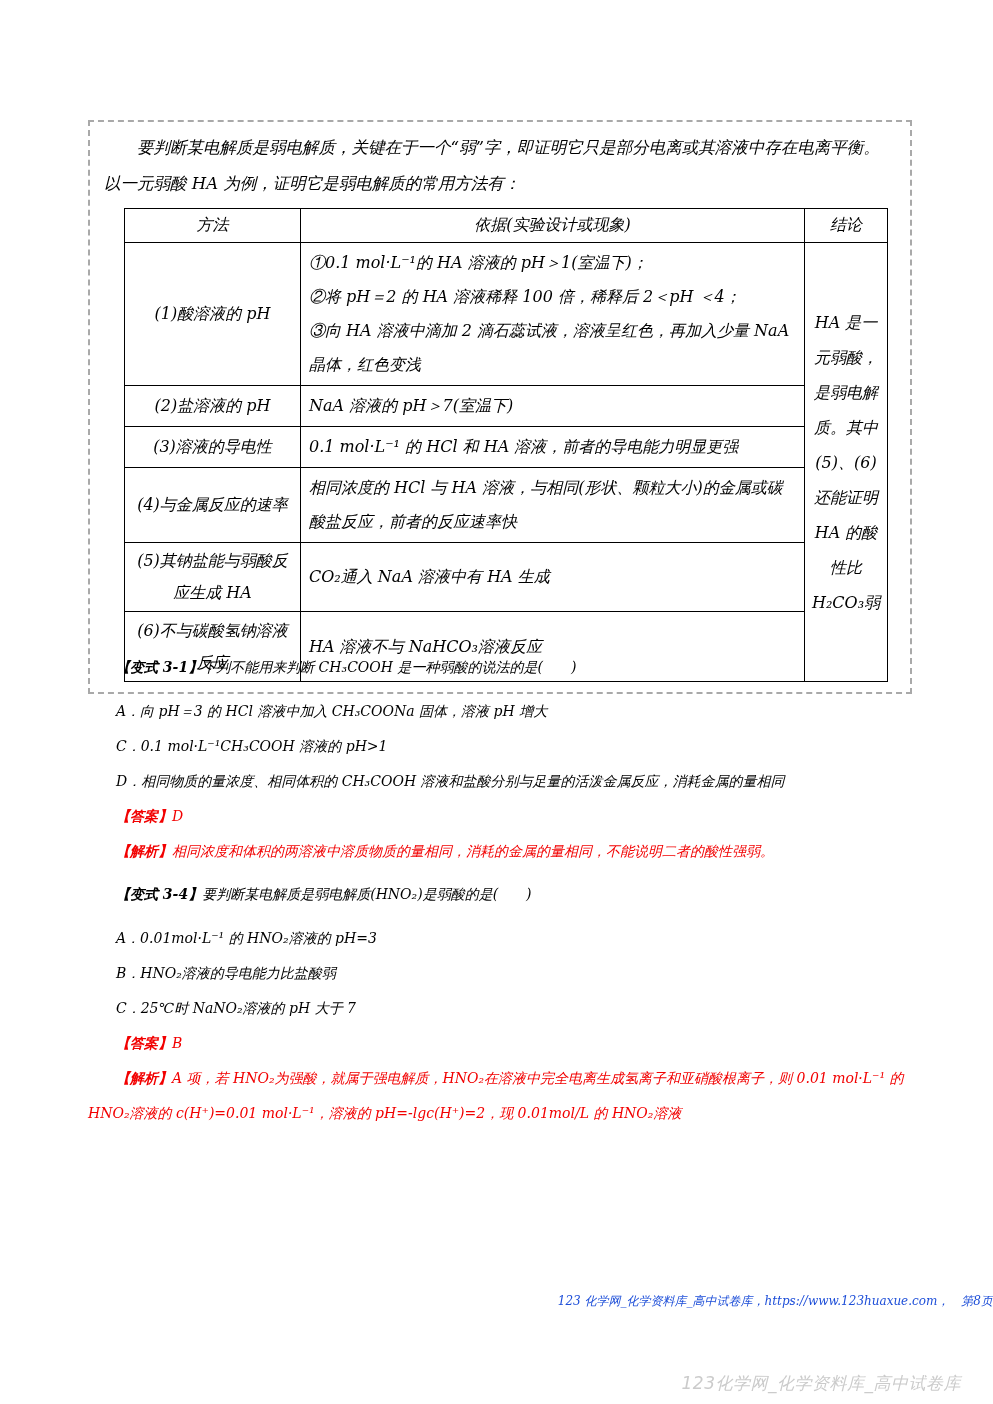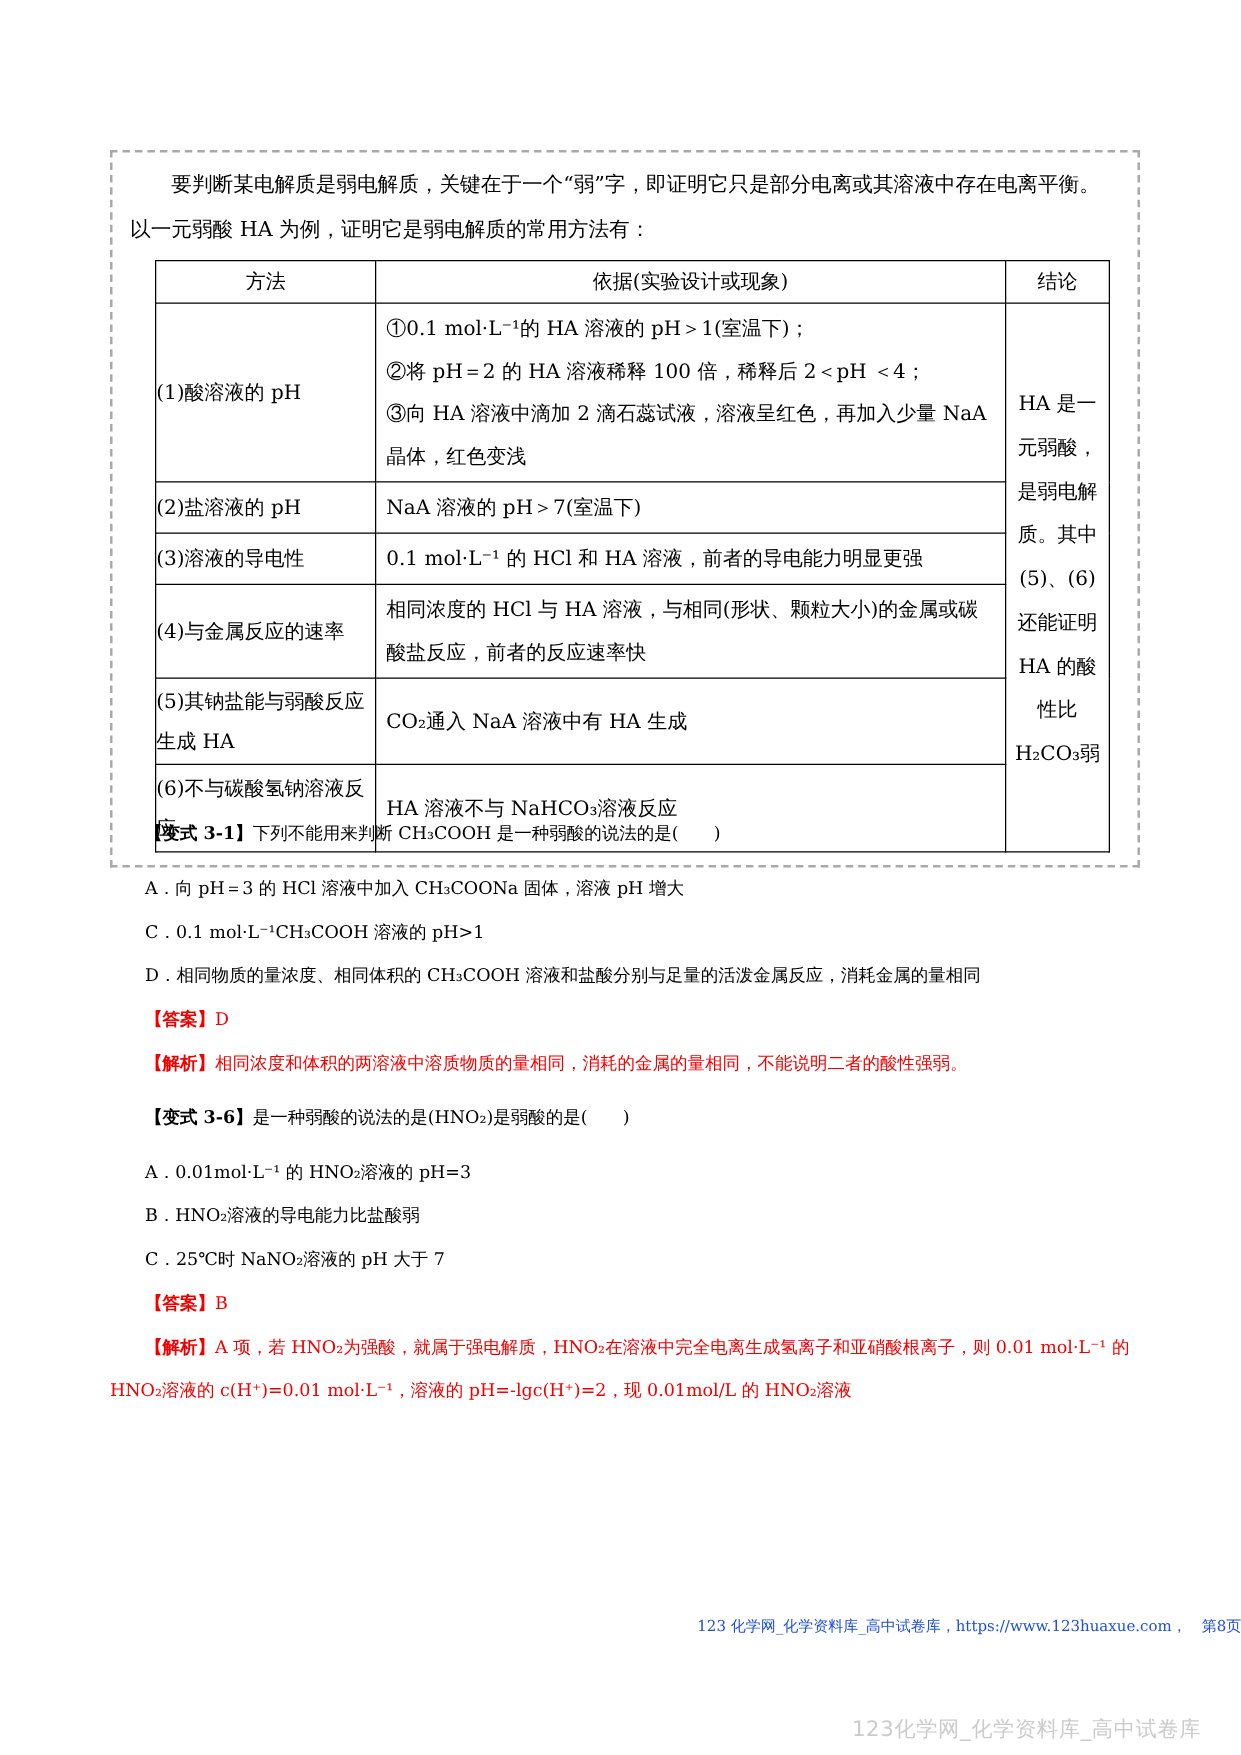--- a/index.html
+++ b/index.html
@@ -7,21 +7,21 @@
   body {
     width: 993px; height: 1404px;
     background: #ffffff;
     color: #000;
     font-family: "DejaVu Serif", "Liberation Serif", serif;
     position: relative;
     overflow: hidden;
   }
   .page {
     position: relative;
-    width: 993px; height: 1304px;
+    width: 993px; height: 1304px; font-style: italic;
   }
 
   
   .dashed-box {
     position: absolute;
     left: 88px; top: 120px; width: 824px;
     border: 2px dashed #a9a9a9;
     padding: 8px 12px 6px 12px;
     background: #fff;
   }
@@ -43,21 +43,21 @@
   }
   .method-table col.c1 { width: 176px; }
   .method-table col.c2 { width: 504px; }
   .method-table col.c3 { width: 83px; }
   .method-table th, .method-table td {
     border: 1.5px solid #000;
     font-weight: normal;
     vertical-align: middle;
   }
   .method-table th { height: 34px; text-align: center; }
-  td.method-cell { text-align: left; line-height: 32px; padding: 2px 0; }
+  td.method-cell { text-align: center; line-height: 32px; padding: 2px 10px; }
   td.basis-cell  { text-align: left; line-height: 34px; padding: 3px 8px; }
   td.conclusion-cell { text-align: center; line-height: 35px; padding: 2px 5px; }
   .basis-line { display: block; }
   tr.r1 td { height: 136px; }
   tr.r2 td { height: 35px; }
   tr.r3 td { height: 35px; }
   tr.r4 td { height: 69px; }
   tr.r5 td { height: 68px; }
   tr.r6 td { height: 70px; }
 
@@ -151,21 +151,21 @@
 
   <div class="main">
 
     <p class="para stem"><span class="tag">【变式 3-1】</span><span>下列不能用来判断 CH₃COOH 是一种弱酸的说法的是(　　)</span></p>
     <p class="para first-option">A．向 pH＝3 的 HCl 溶液中加入 CH₃COONa 固体，溶液 pH 增大</p>
     <p class="para">C．0.1 mol·L⁻¹CH₃COOH 溶液的 pH&gt;1</p>
     <p class="para">D．相同物质的量浓度、相同体积的 CH₃COOH 溶液和盐酸分别与足量的活泼金属反应，消耗金属的量相同</p>
     <p class="para"><span class="red-bold">【答案】</span><span class="red">D</span></p>
     <p class="para"><span class="red-bold">【解析】</span><span class="red">相同浓度和体积的两溶液中溶质物质的量相同，消耗的金属的量相同，不能说明二者的酸性强弱。</span></p>
 
-    <p class="para stem"><span class="tag">【变式 3-6】</span><span>是一种弱酸的说法的是(HNO₂)是弱酸的是(　　)</span></p>
+    <p class="para stem"><span class="tag">【变式 3-4】</span><span>要判断某电解质是弱电解质(HNO₂)是弱酸的是(　　)</span></p>
     <p class="para first-option">A．0.01mol·L⁻¹ 的 HNO₂溶液的 pH=3</p>
     <p class="para">B．HNO₂溶液的导电能力比盐酸弱</p>
     <p class="para">C．25℃时 NaNO₂溶液的 pH 大于 7</p>
     <p class="para"><span class="red-bold">【答案】</span><span class="red">B</span></p>
     <p class="para"><span class="red-bold">【解析】</span><span class="red">A 项，若 HNO₂为强酸，就属于强电解质，HNO₂在溶液中完全电离生成氢离子和亚硝酸根离子，则 0.01 mol·L⁻¹ 的 HNO₂溶液的 c(H⁺)=0.01 mol·L⁻¹，溶液的 pH=-lgc(H⁺)=2，现 0.01mol/L 的 HNO₂溶液</span></p>
 
   </div>
 
   <div class="footer">123 化学网_化学资料库_高中试卷库，https://www.123huaxue.com，　第8页</div>
 

